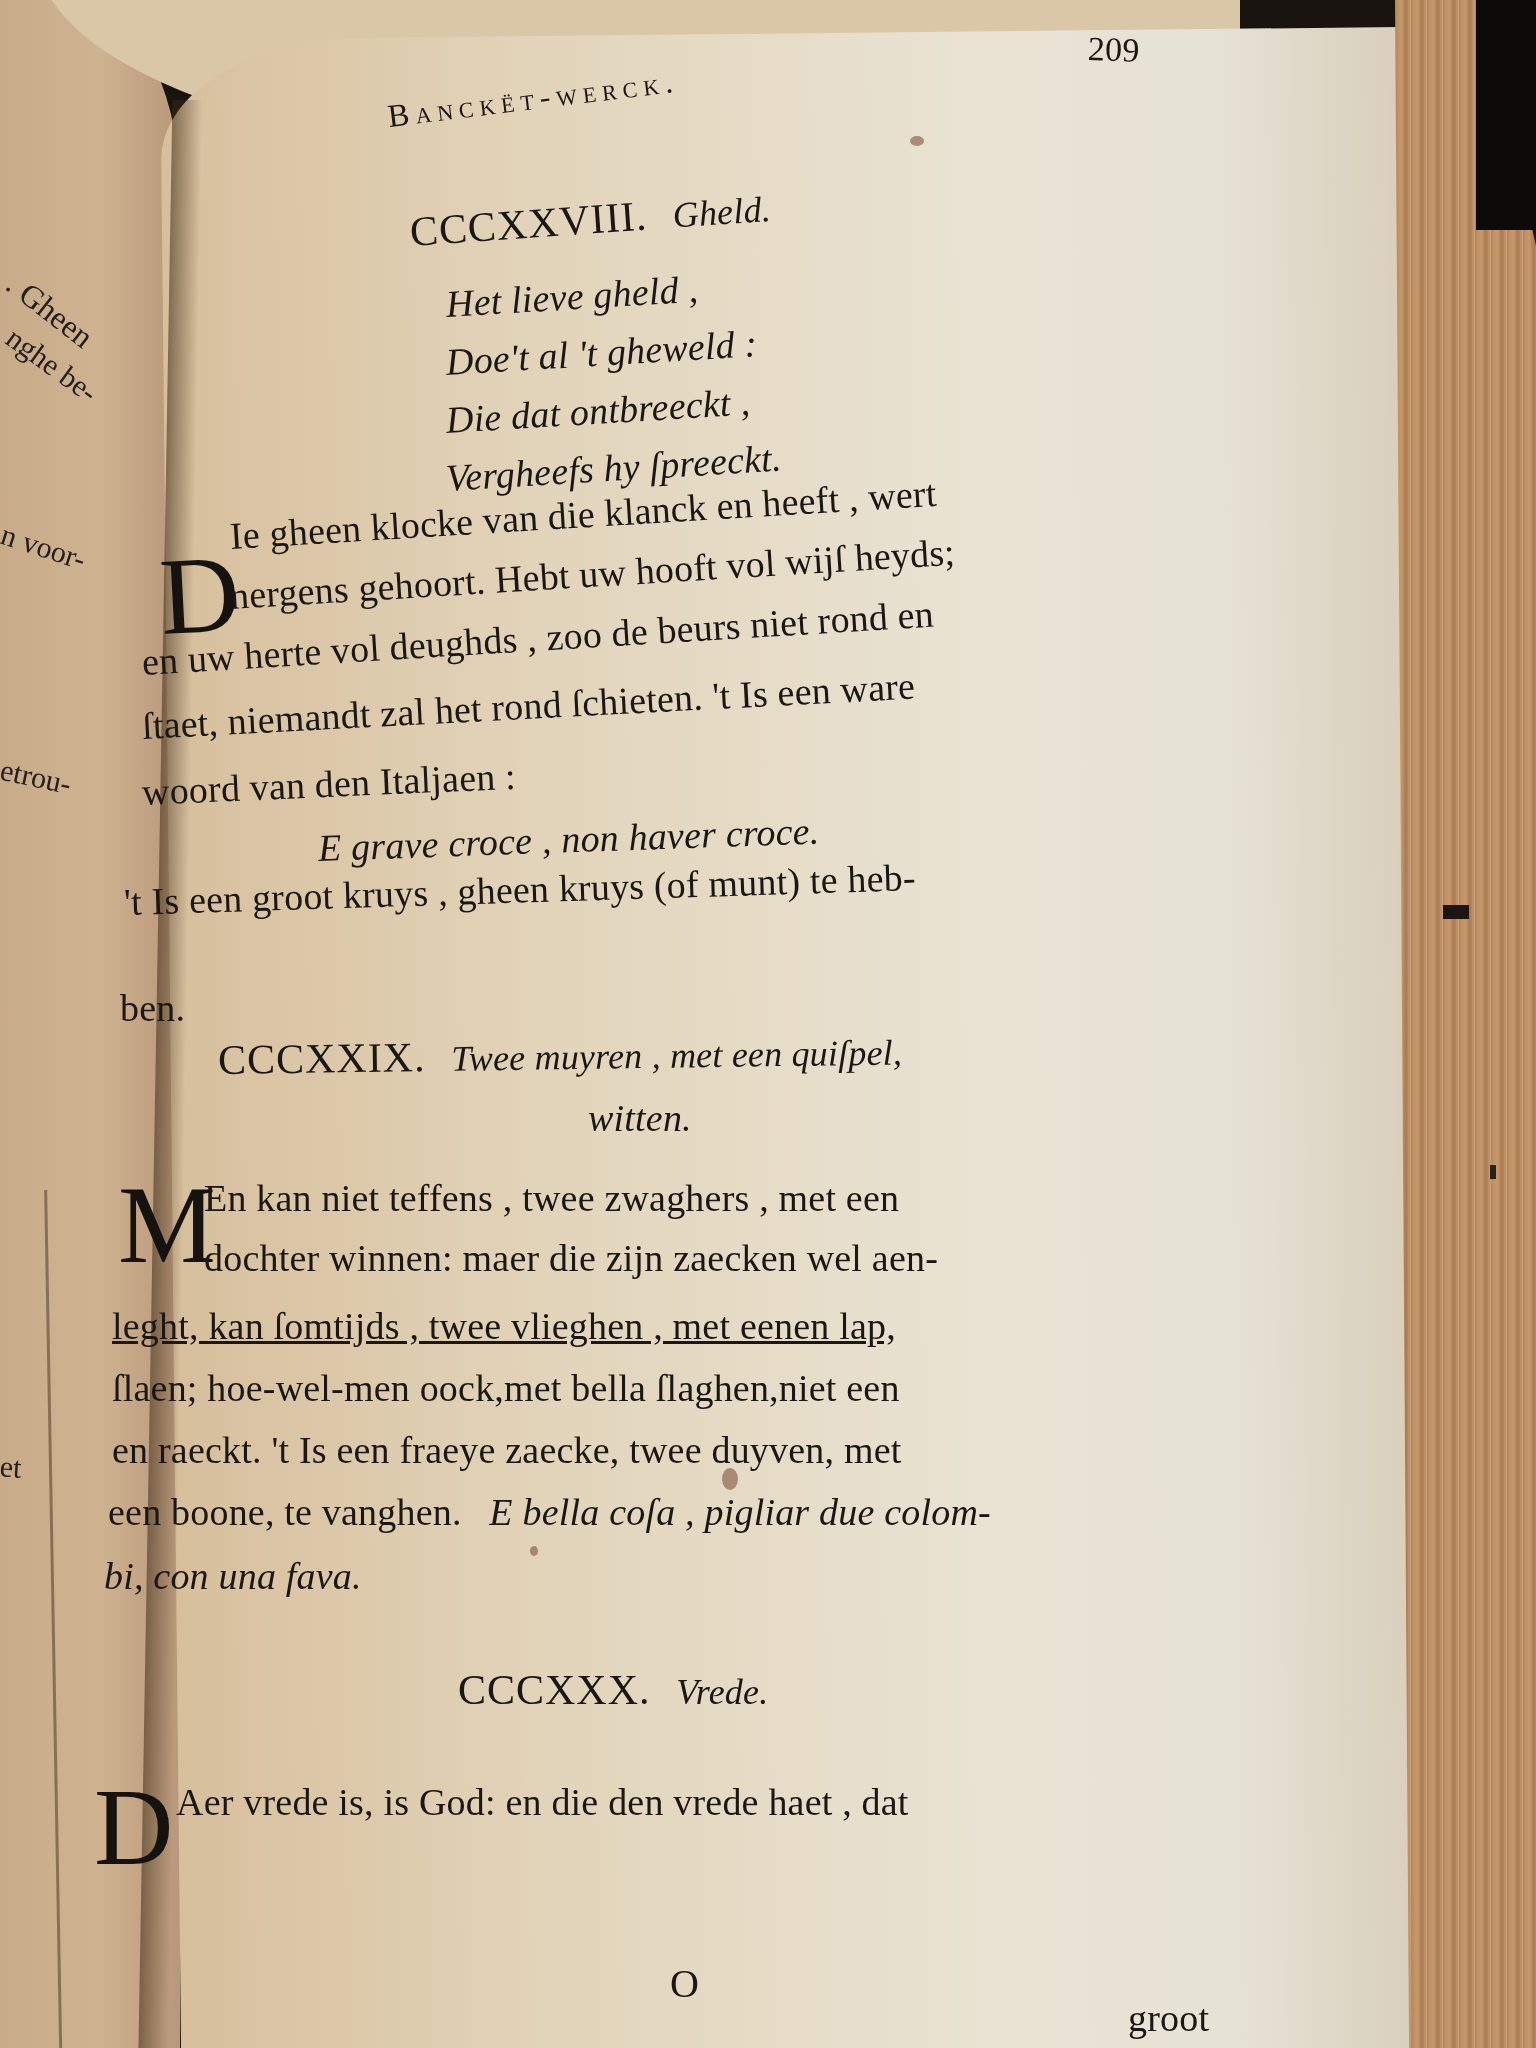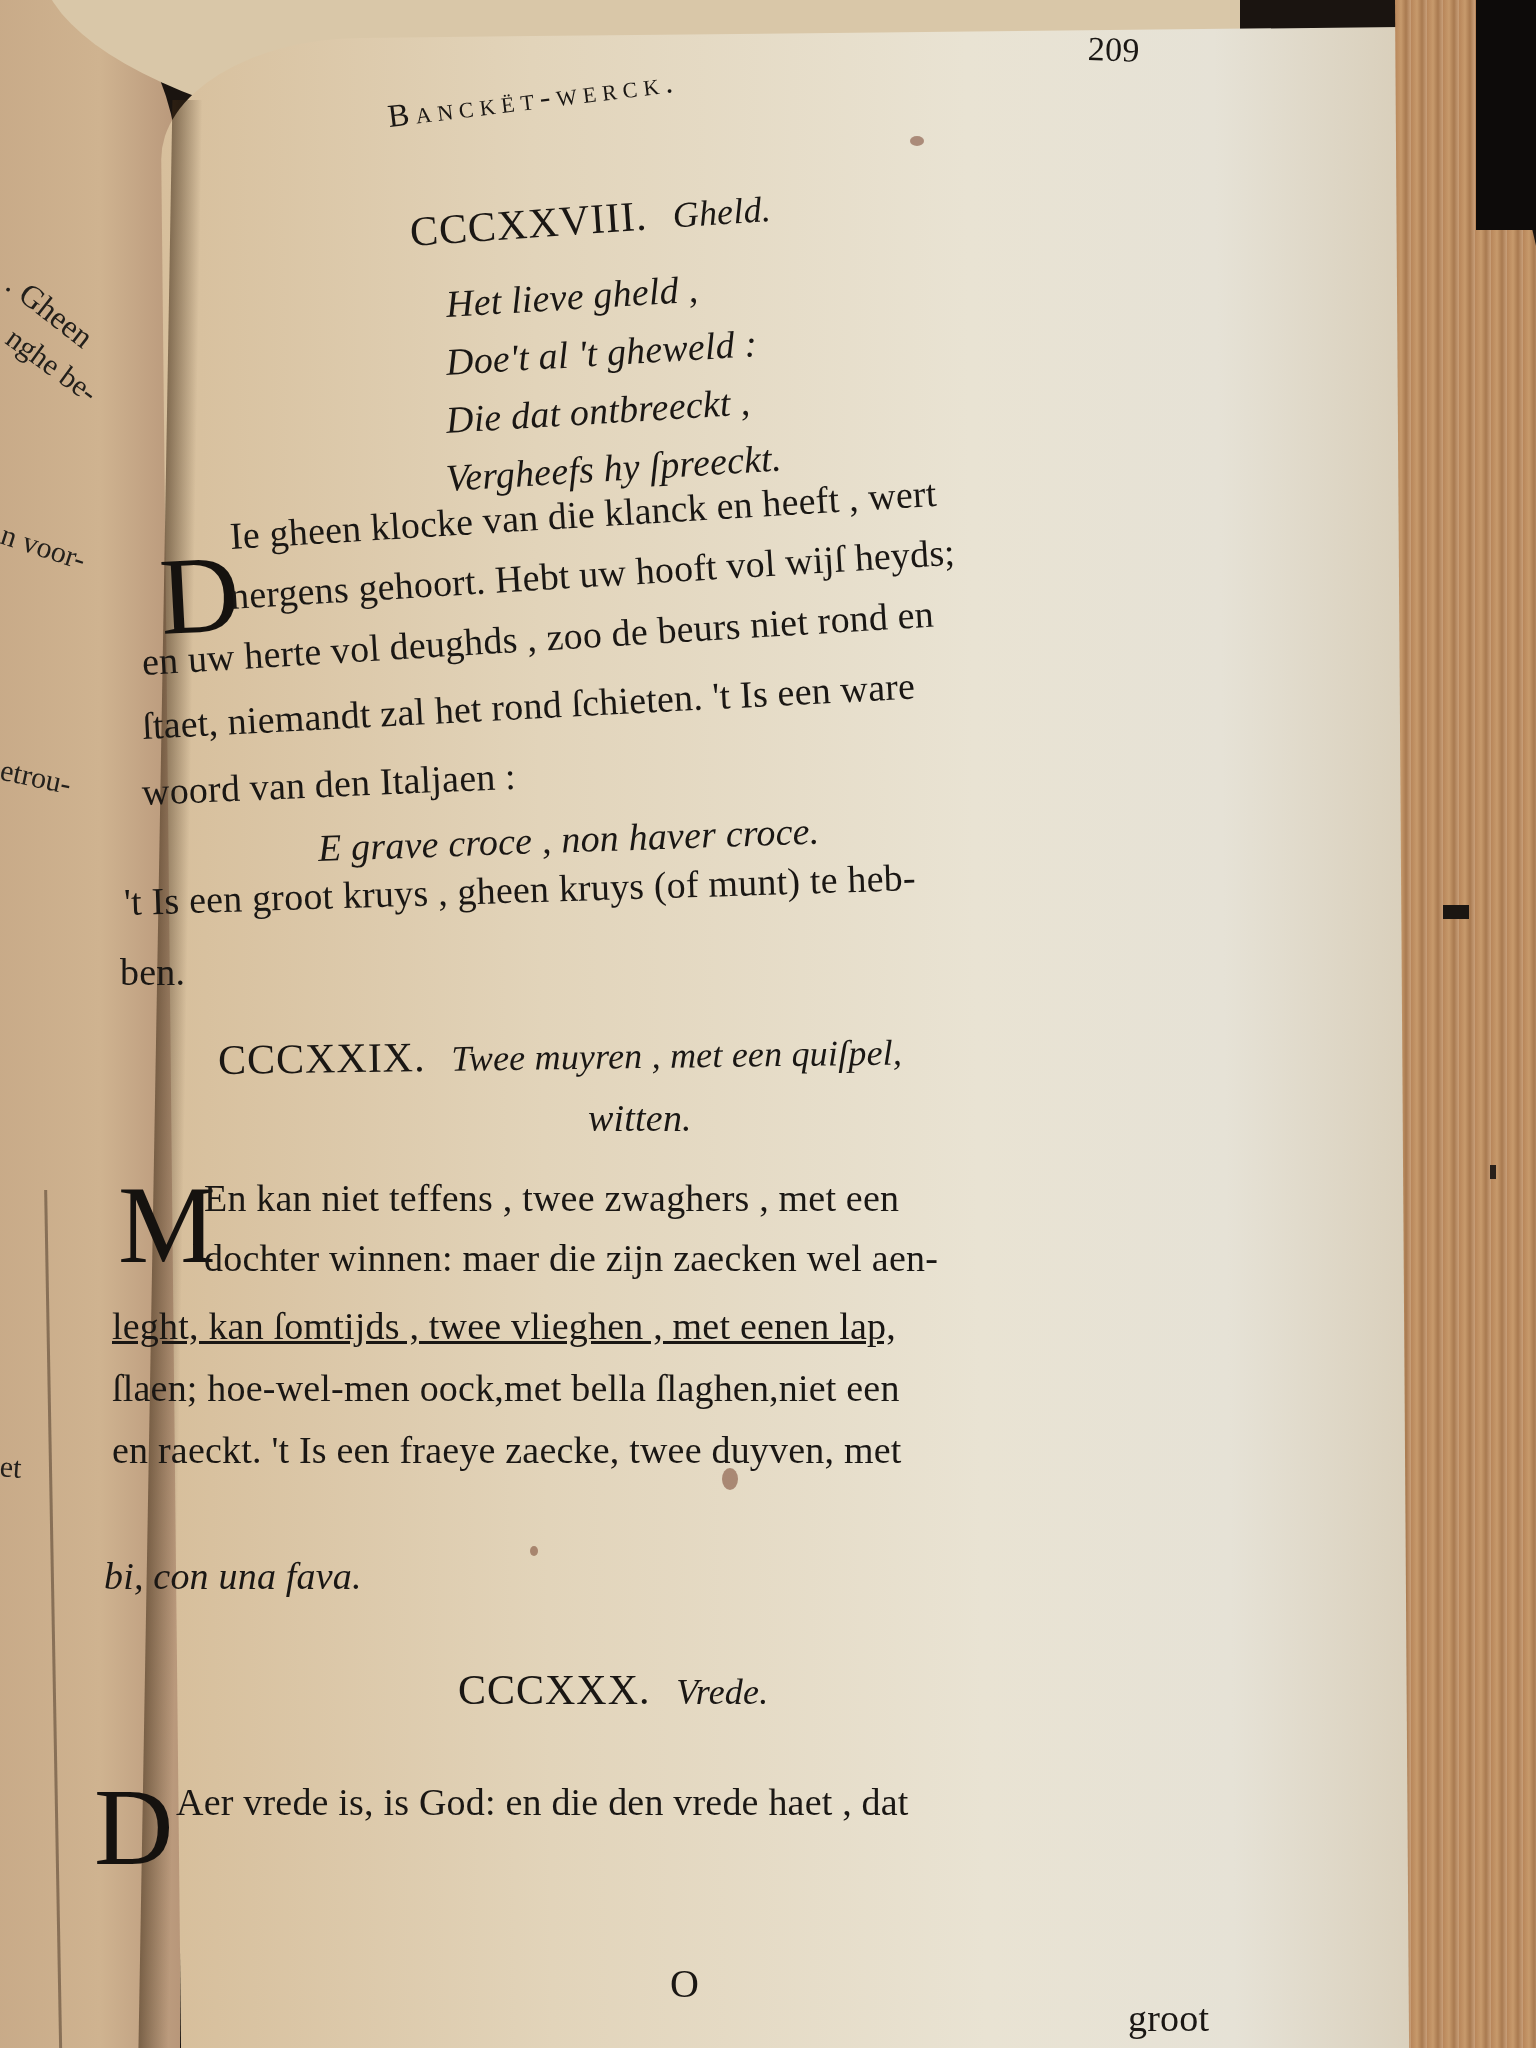--- a/index.html
+++ b/index.html
@@ -106,34 +106,38 @@
   <div class="line italic" style="left:446px;top:456px;transform:rotate(-3.5deg);">Vergheefs hy ſpreeckt.</div>
 
   <div class="dropcap" style="left:160px;top:540px;transform:rotate(-3deg);">D</div>
   <div class="line" style="left:230px;top:514px;transform:rotate(-3.5deg);">Ie gheen  klocke van die klanck en heeft ,  wert</div>
   <div class="line" style="left:230px;top:574px;transform:rotate(-3.5deg);">nergens gehoort. Hebt uw hooft vol wijſ heyds;</div>
   <div class="line" style="left:142px;top:640px;transform:rotate(-3.5deg);">en uw herte vol deughds ,  zoo de beurs niet rond en</div>
   <div class="line" style="left:142px;top:704px;transform:rotate(-3deg);">ſtaet, niemandt zal het rond ſchieten.  't Is een ware</div>
   <div class="line" style="left:142px;top:770px;transform:rotate(-2.5deg);">woord van den Italjaen :</div>
   <div class="line italic" style="left:318px;top:826px;transform:rotate(-2deg);">E grave croce , non haver croce.</div>
   <div class="line" style="left:124px;top:880px;transform:rotate(-1.8deg);">'t Is een groot kruys , gheen kruys (of munt) te heb-</div>
-  <div class="line" style="left:120px;top:950px;">ben.</div>
+  <div class="line" style="left:120px;top:986px;">ben.</div>
 
   <div class="line" style="left:218px;top:1036px;transform:rotate(-0.8deg);">
     <span class="sec-num">CCCXXIX.</span>
     <span class="sec-title" style="margin-left:16px;">Twee muyren , met een quiſpel,</span>
   </div>
   <div class="line italic" style="left:588px;top:1096px;">witten.</div>
 
   <div class="dropcap" style="left:118px;top:1170px;">M</div>
   <div class="line" style="left:204px;top:1176px;">En kan niet  teffens ,  twee zwaghers ,  met een</div>
   <div class="line" style="left:204px;top:1236px;">dochter winnen: maer die zijn zaecken wel aen-</div>
   <div class="line" style="left:112px;top:1304px;text-decoration:underline;">leght, kan ſomtijds ,  twee vlieghen , met eenen lap,</div>
   <div class="line" style="left:112px;top:1366px;">ſlaen; hoe-wel-men oock,met bella ſlaghen,niet een</div>
   <div class="line" style="left:112px;top:1428px;">en raeckt.  't Is een fraeye zaecke, twee duyven, met</div>
+  <div class="line" style="left:108px;top:1490px;">
+    <span>een boone, te vanghen.</span>
+    <span class="italic" style="margin-left:18px;">E bella coſa , pigliar due colom-</span>
+  </div>
   <div class="line italic" style="left:104px;top:1554px;">bi, con una fava.</div>
 
   <div class="line" style="left:430px;top:1666px;margin-left:28px;">
     <span class="sec-num">CCCXXX.</span>
     <span class="sec-title" style="margin-left:16px;">Vrede.</span>
   </div>
 
   <div class="dropcap" style="left:94px;top:1772px;">D</div>
   <div class="line" style="left:176px;top:1780px;text-align:right;">Aer vrede is, is God: en die den vrede haet ,  dat</div>
 

